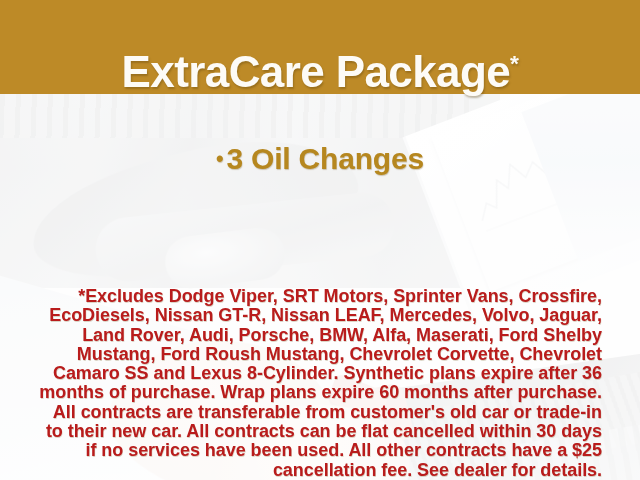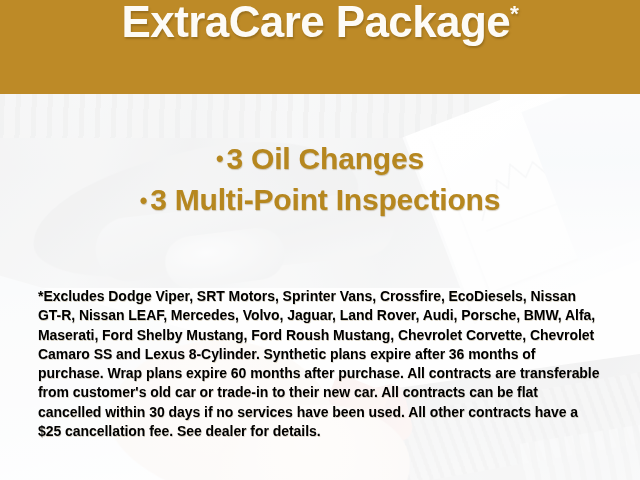--- a/index.html
+++ b/index.html
@@ -164,21 +164,21 @@
   }
 
   
   .header-band {
     position: absolute;
     left: 0; top: 0;
     width: 640px;
     height: 94px;
     background: #bd8a27;
     display: flex;
-    align-items: flex-start;
+    align-items: flex-end;
     justify-content: center;
   }
   .header-title {
     font-size: 44px;
     font-weight: 700;
     color: #fdfbf6;
     letter-spacing: -0.6px;
     line-height: 1;
     text-shadow: 1px 2px 2px rgba(90,62,12,0.35);
     white-space: nowrap;
@@ -213,25 +213,25 @@
     vertical-align: 0.12em;
     padding-right: 3px;
   }
 
   
   .fineprint {
     position: absolute;
     left: 38px;
     top: 287px;
     width: 564px;
-    text-align: left;
-    font-size: 14px;
+    text-align: right;
+    font-size: 18px;
     font-weight: 700;
     line-height: 19.3px;
-    color: #000000;
+    color: #b91c1c;
     letter-spacing: -0.05px;
     text-shadow: 0.5px 0.5px 0.6px rgba(120,96,40,0.25);
     font-family: "Liberation Sans", sans-serif;
   }
 </style>
 </head>
 <body>
 
 <div id="ad">
 
@@ -259,18 +259,17 @@
     <div class="wash"></div>
     <div class="wash2"></div>
   </div>
 
   <div class="header-band">
     <div class="header-title"><span>ExtraCare Package</span><sup>*</sup></div>
   </div>
 
   <div class="bullets">
     <div class="bullet-line"><span class="dot">•</span><span>3 Oil Changes</span></div>
-    <div class="bullet-line"><span class="dot">•</span><span>3 Multi-Point Inspections</span></div>
   </div>
 
   <div class="fineprint">*Excludes Dodge Viper, SRT Motors, Sprinter Vans, Crossfire, EcoDiesels, Nissan GT-R, Nissan LEAF, Mercedes, Volvo, Jaguar, Land Rover, Audi, Porsche, BMW, Alfa, Maserati, Ford Shelby Mustang, Ford Roush Mustang, Chevrolet Corvette, Chevrolet Camaro SS and Lexus 8-Cylinder. Synthetic plans expire after 36 months of purchase. Wrap plans expire 60 months after purchase. All contracts are transferable from customer's old car or trade-in to their new car. All contracts can be flat cancelled within 30 days if no services have been used. All other contracts have a $25 cancellation fee. See dealer for details.</div>
 
 </div>
 
 </body></html>

